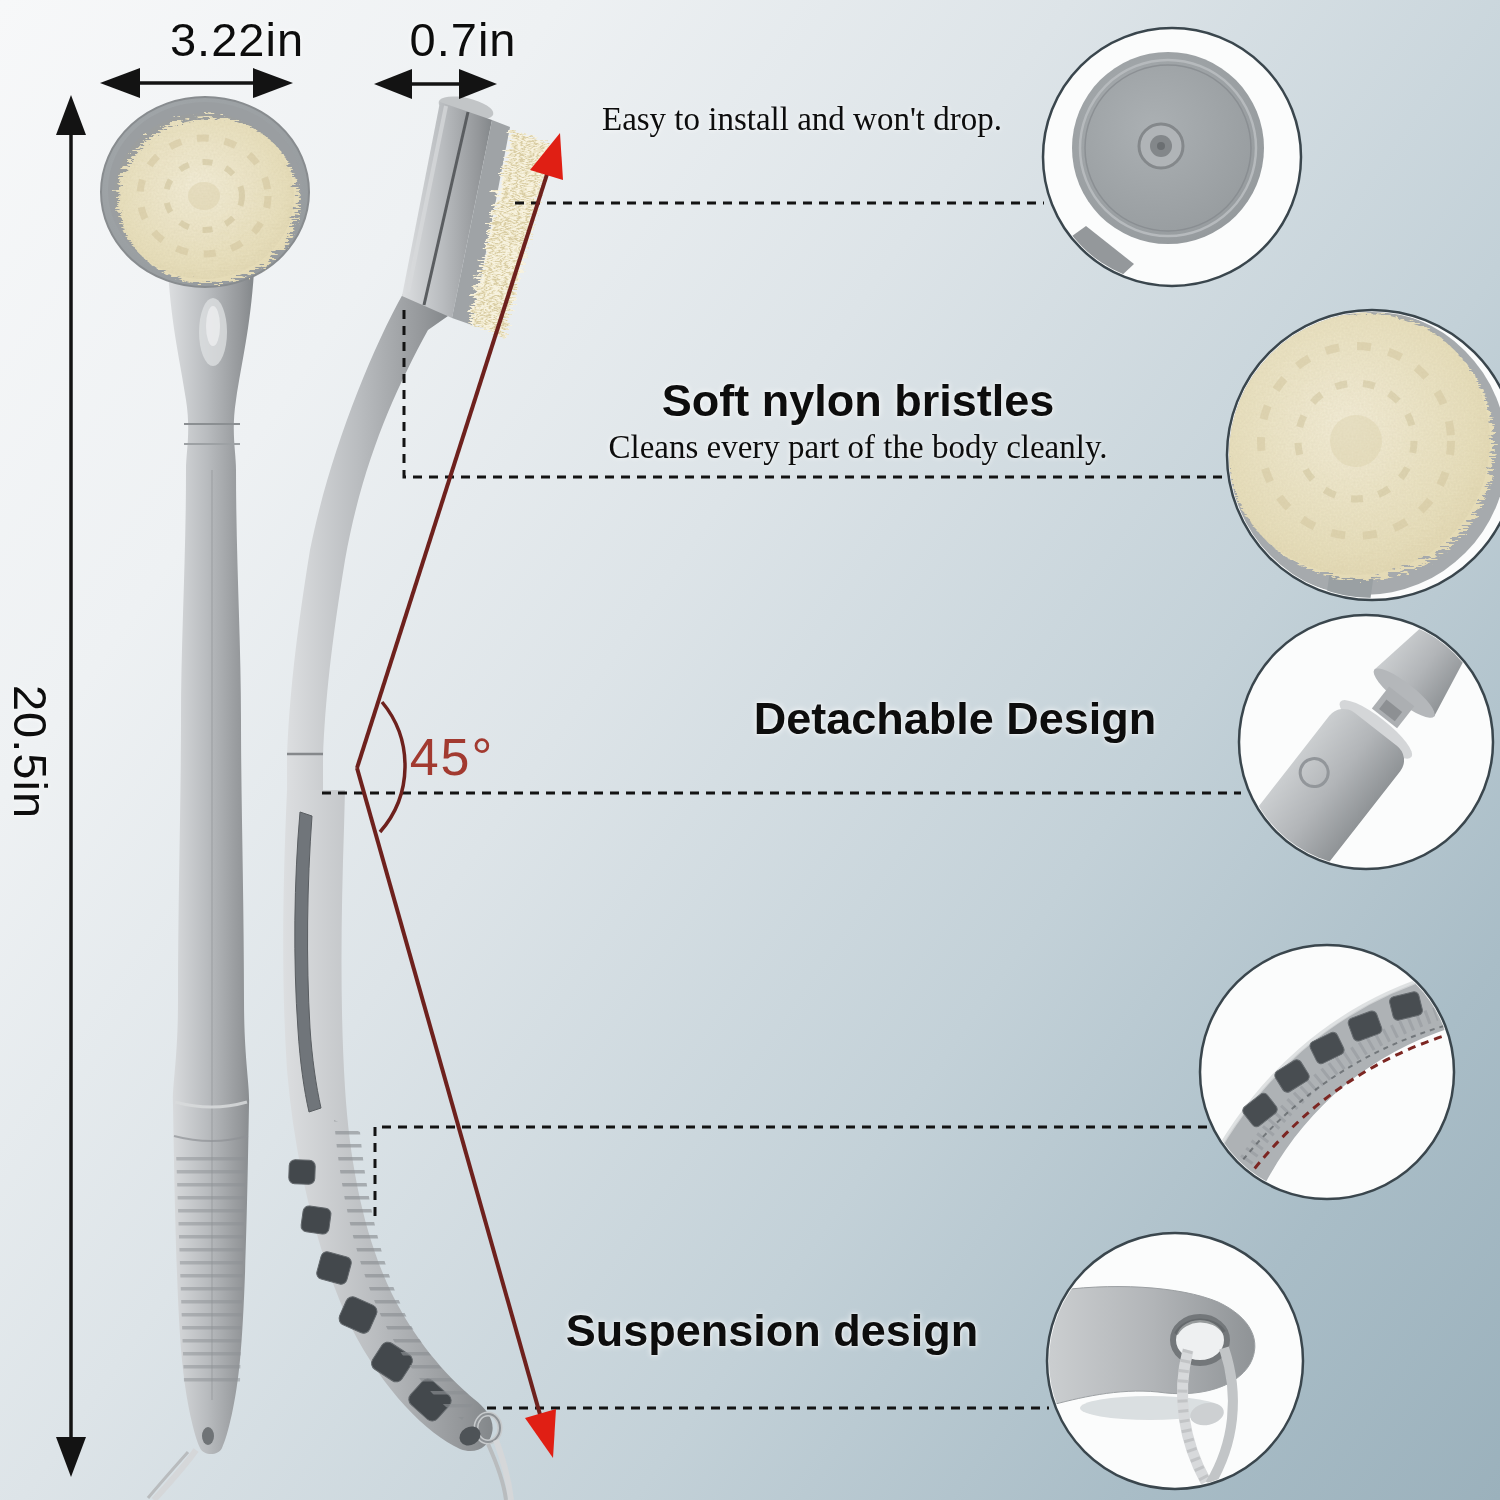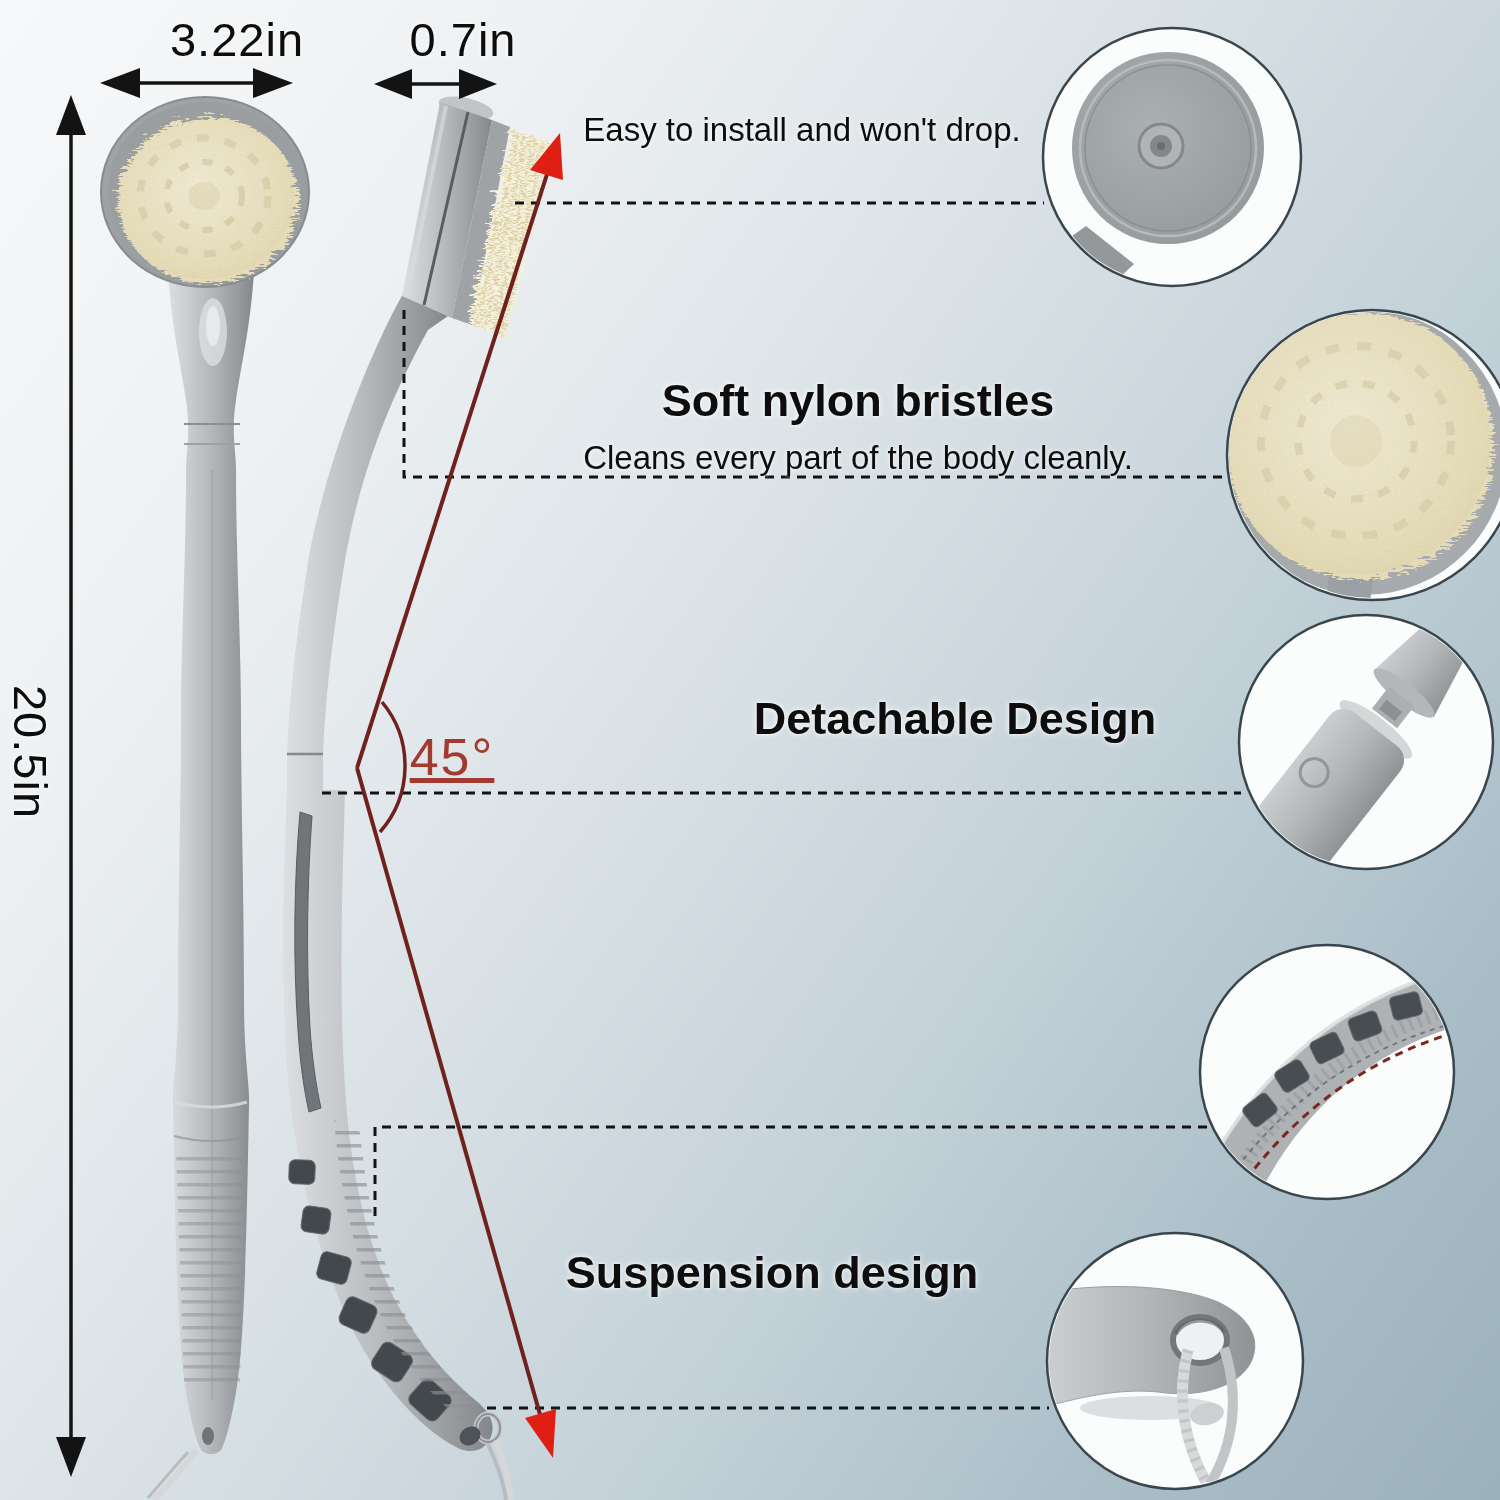--- a/index.html
+++ b/index.html
@@ -15,30 +15,31 @@
     text-shadow:0 0 5px rgba(255,255,255,.9);
     margin-left:33px;
   }
   .dim-rot{
     position:absolute;transform:translate(-50%,-50%) rotate(90deg);
     font-size:47px;letter-spacing:1px;white-space:nowrap;
     text-shadow:0 0 5px rgba(255,255,255,.9);
   }
   .angle-label{
     position:absolute;transform:translate(-50%,-50%);
-    font-size:52px;color:#a23a30;letter-spacing:2px;white-space:nowrap;text-decoration:underline;
+    font-size:52px;color:#a23a30;letter-spacing:2px;white-space:nowrap;
   }
   .feature{position:absolute;width:760px;transform:translateX(-50%);text-align:center;}
   .f-title{
     font-size:45px;font-weight:700;line-height:1.12;white-space:nowrap;
     text-shadow:0 0 6px rgba(255,255,255,.95),0 0 2px rgba(255,255,255,.9);
   }
   .f-desc{
-    font-size:33px;font-weight:400;margin-top:13px;white-space:nowrap;
+    font-size:33px;font-weight:400;margin-top:3px;white-space:nowrap;
     text-shadow:0 0 5px rgba(255,255,255,.95);
+    font-family:Liberation Serif, serif;
   }
 </style>
 </head>
 <body>
 
 <div class="stage">
 
   <svg class="scene" width="1500" height="1500" viewBox="0 0 1500 1500">
     <defs>
       <linearGradient id="plasticV" x1="0" y1="0" x2="1" y2="0">
@@ -274,17 +275,17 @@
   <div class="feature" style="left:802px;top:98px">
     <div class="f-desc">Easy to install and won't drop.</div>
   </div>
   <div class="feature" style="left:858px;top:376px">
     <div class="f-title">Soft nylon bristles</div>
     <div class="f-desc">Cleans every part of the body cleanly.</div>
   </div>
   <div class="feature" style="left:955px;top:694px">
     <div class="f-title">Detachable Design</div>
   </div>
-  <div class="feature" style="left:772px;top:1248px">
+  <div class="feature" style="left:772px;top:1306px">
     <div class="f-title">Suspension design</div>
   </div>
 
 </div>
 
 </body></html>

